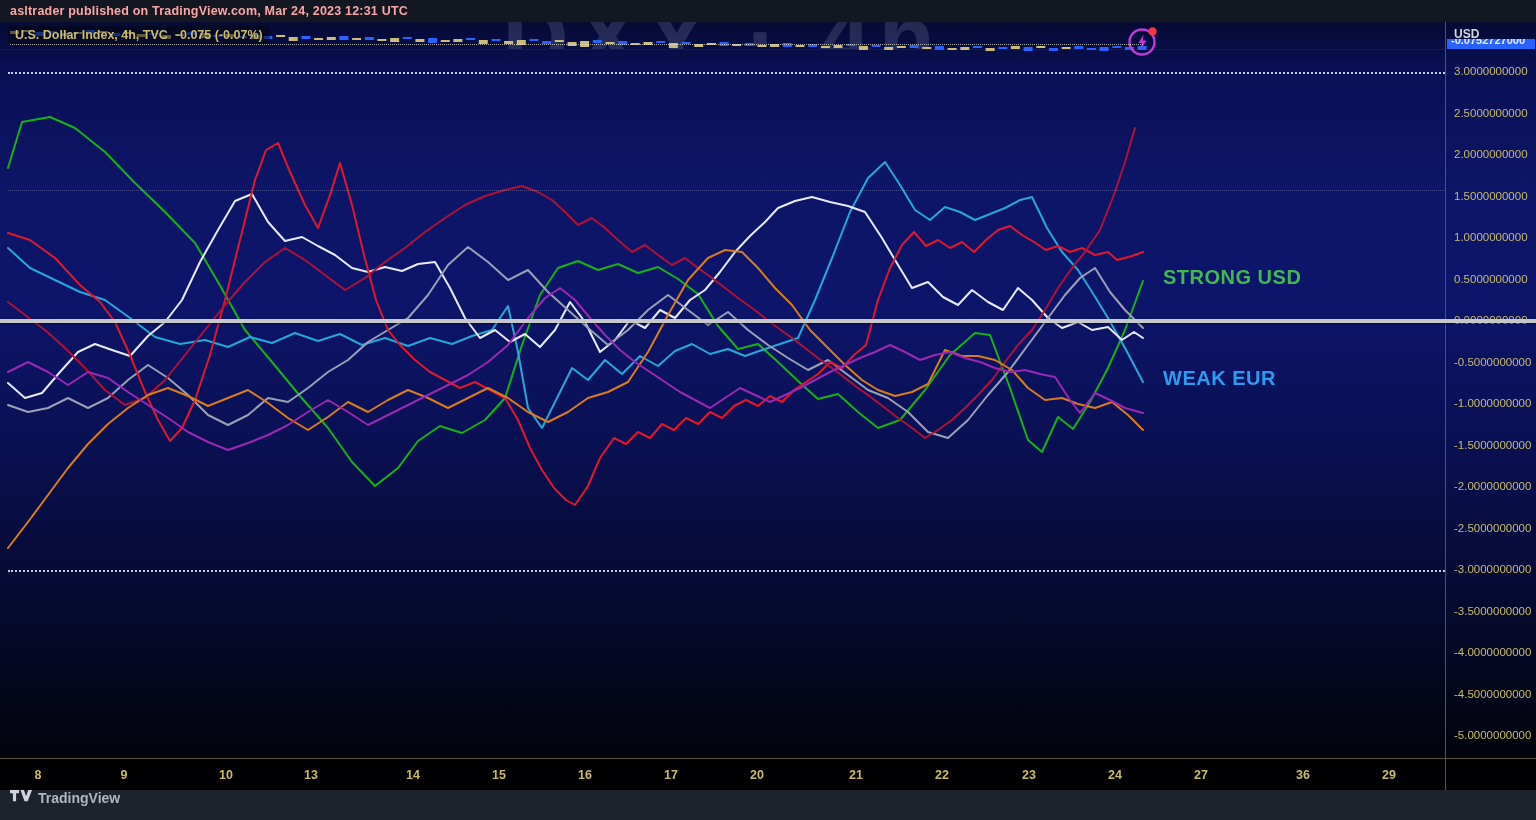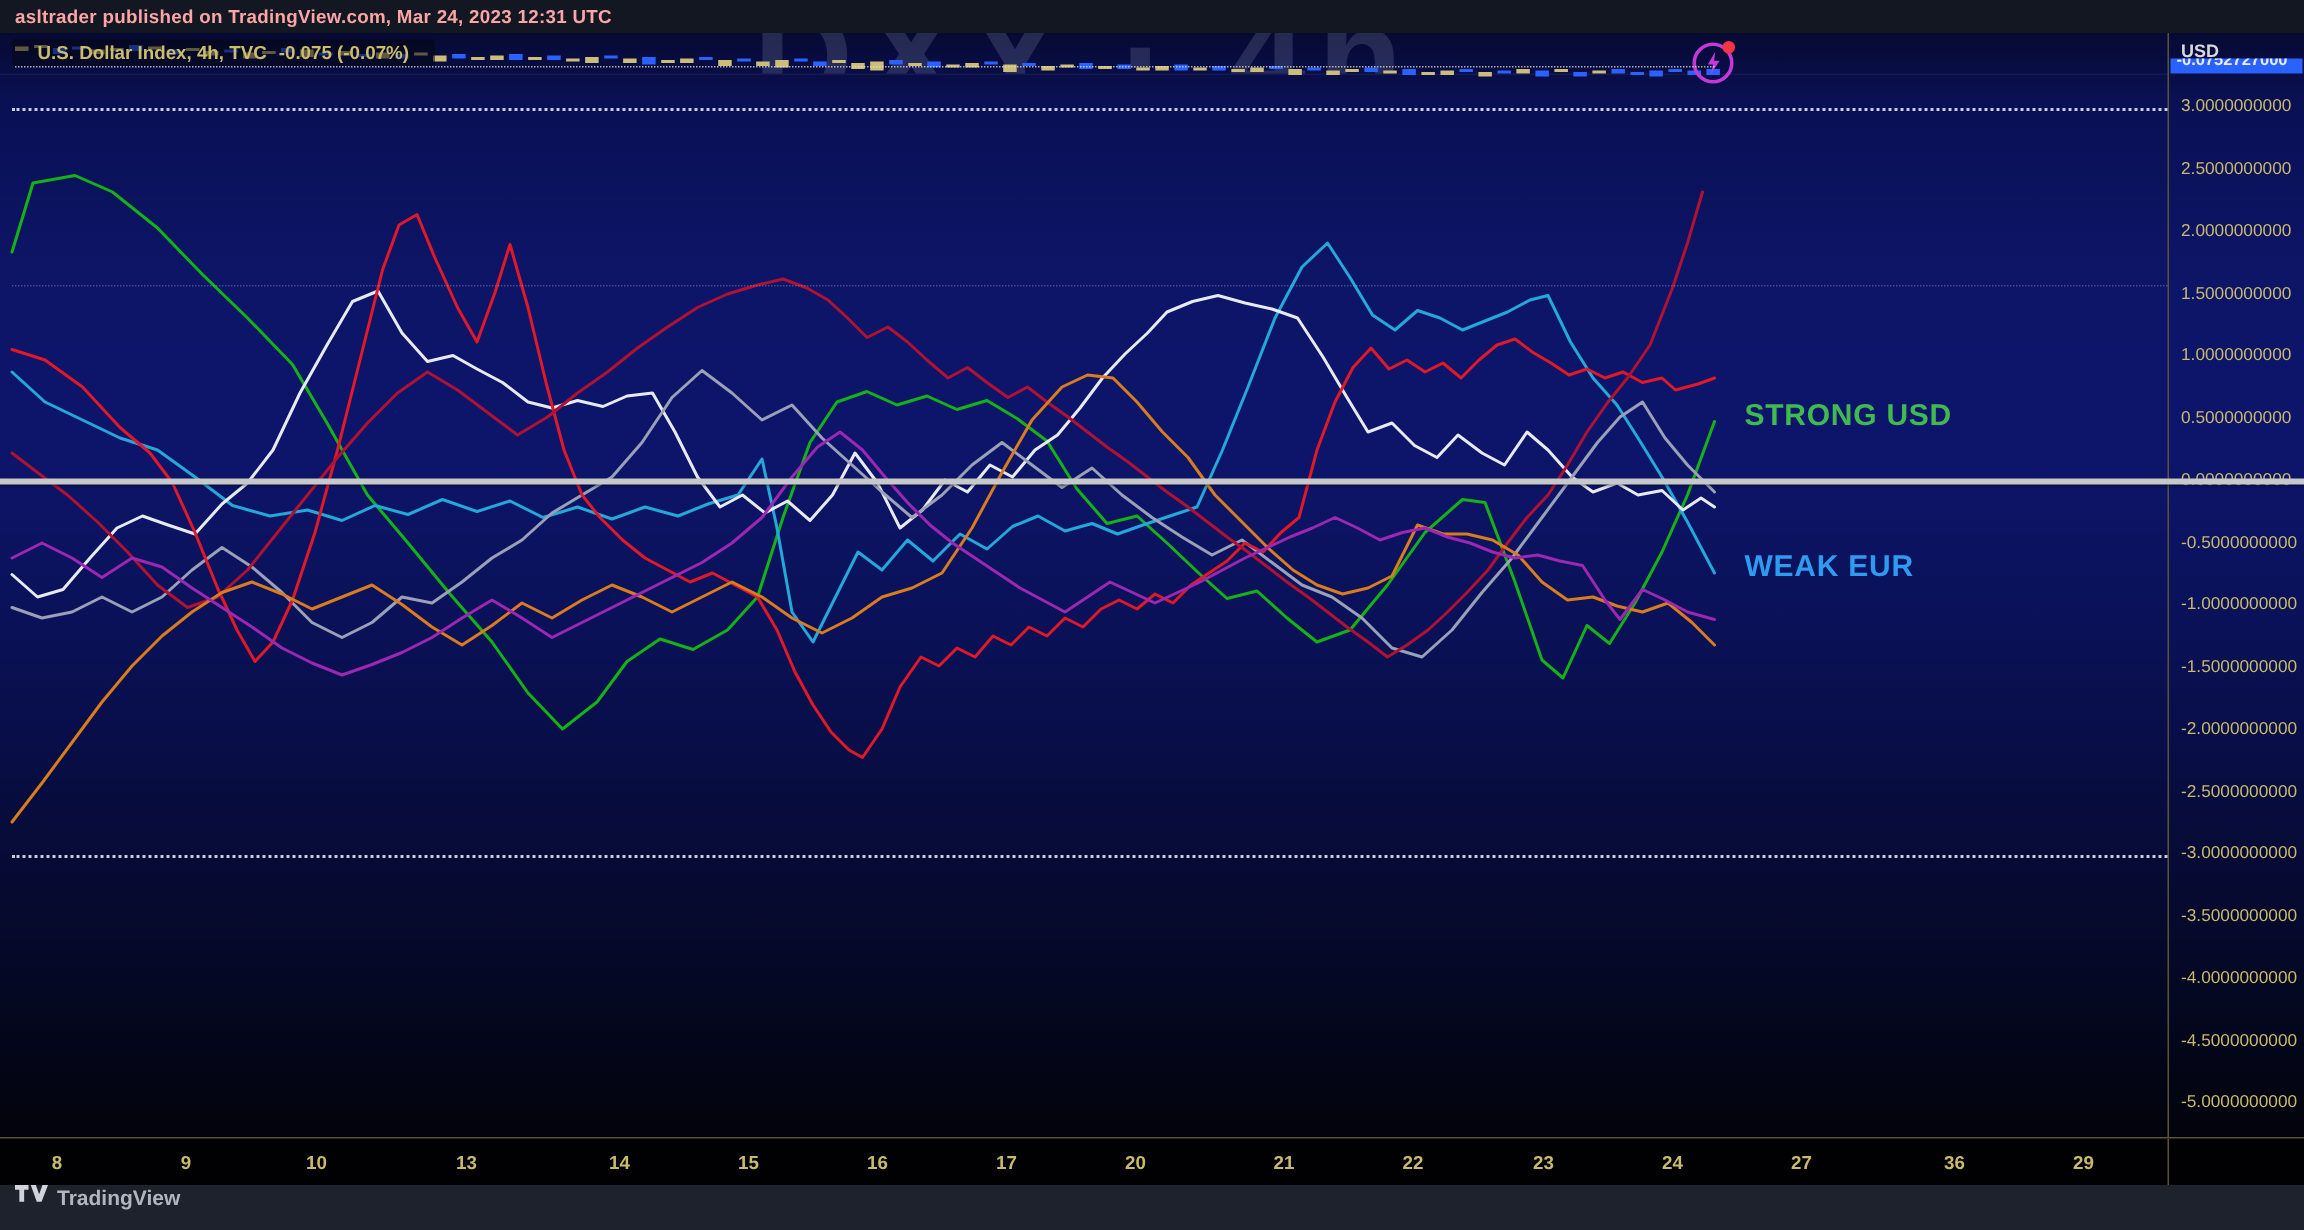--- a/index.html
+++ b/index.html
@@ -24,21 +24,21 @@
   .dotline.faint{border-top:1px dotted rgba(200,205,225,0.30);}
   .dotline.ref{border-top:2px dotted rgba(235,238,245,0.85);}
   
   #zero{position:absolute;left:0;width:1536px;height:4px;background:#c7c8cc;
         box-shadow:0 1px 2px rgba(0,0,0,.45);}
   
   #panediv{position:absolute;left:0;top:27px;width:1445px;height:0;
            border-top:1px solid rgba(255,255,255,0.05);}
   
   #legend{position:absolute;left:8px;top:4px;display:flex;align-items:center;gap:8px;
-          background:rgba(6,8,20,0.55);padding:2px 17px;border-radius:2px;}
+          background:rgba(6,8,20,0.55);padding:2px 7px;border-radius:2px;}
   #legend .sym,#legend .chg{color:#cbbd6c;font-size:12.5px;font-weight:bold;white-space:nowrap;}
   
   #flash{position:absolute;left:1126px;top:2px;width:34px;height:34px;}
   
   .anno{position:absolute;font-size:20px;font-weight:bold;letter-spacing:.5px;white-space:nowrap;}
   #anno-strong{color:#3fb950;}
   #anno-weak{color:#2d9bf0;}
   
   #paxis{position:absolute;left:1445px;top:0;width:91px;height:736px;border-left:1px solid #5a5438;}
   #paxis .cur{position:absolute;left:8px;top:5px;color:#d7d9dd;font-size:12px;font-weight:bold;}
@@ -213,21 +213,21 @@
           <div class="ptick" style="top: 665.5px;">-4.5000000000</div>
           <div class="ptick" style="top: 707px;">-5.0000000000</div>
         </div>
     </div>
 
     <div id="taxis">
       <div class="vborder"></div>
       <div id="tticks">
           <div class="ttick" style="left: 38px;">8</div>
           <div class="ttick" style="left: 124px;">9</div>
-          <div class="ttick" style="left: 211px;">10</div>
+          <div class="ttick" style="left: 226px;">10</div>
           <div class="ttick" style="left: 311px;">13</div>
           <div class="ttick" style="left: 413px;">14</div>
           <div class="ttick" style="left: 499px;">15</div>
           <div class="ttick" style="left: 585px;">16</div>
           <div class="ttick" style="left: 671px;">17</div>
           <div class="ttick" style="left: 757px;">20</div>
           <div class="ttick" style="left: 856px;">21</div>
           <div class="ttick" style="left: 942px;">22</div>
           <div class="ttick" style="left: 1029px;">23</div>
           <div class="ttick" style="left: 1115px;">24</div>

